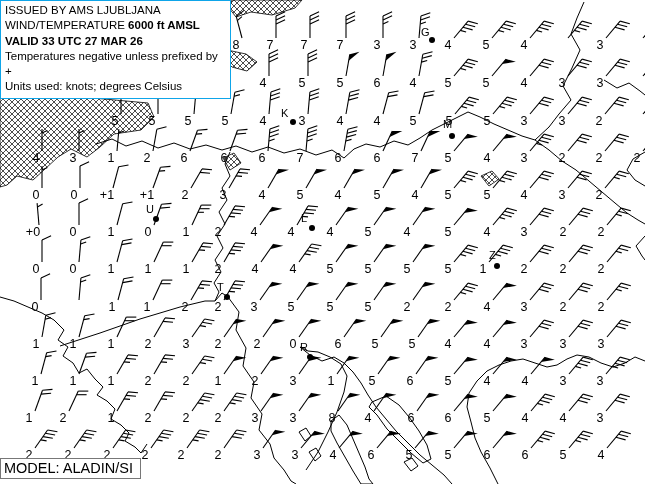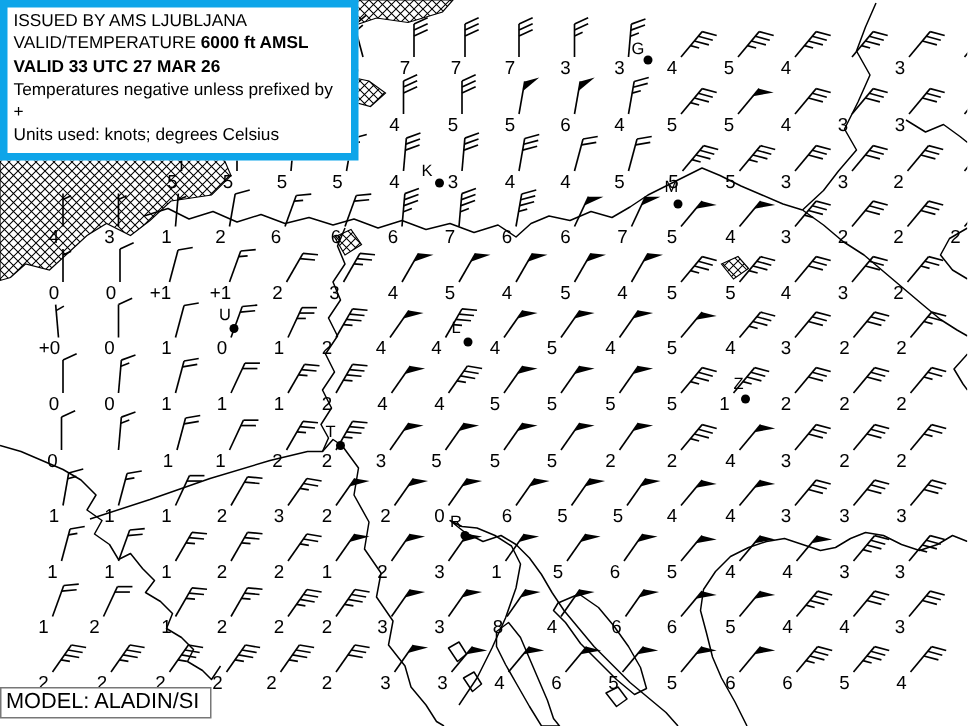--- a/index.html
+++ b/index.html
@@ -1,20 +1,20 @@
 <!DOCTYPE html>
 <html><head>
 <meta charset="utf-8">
 <style>
   html,body{margin:0;padding:0;background:#fff;}
   .stage{position:relative;width:645px;height:484px;background:#ffffff;overflow:hidden;
          font-family:"Liberation Sans",sans-serif;color:#000;}
   svg.map{position:absolute;left:0;top:0;z-index:1;}
   .header-box{position:absolute;left:0;top:0;width:220px;z-index:3;background:#ffffff;
-              border:5px solid #0ea5e9;padding:2px 5px 3px 4px;font-size:11.5px;line-height:15.3px;}
+              border:1px solid #0ea5e9;padding:2px 5px 3px 4px;font-size:11.5px;line-height:15.3px;}
   .header-box .b{font-weight:bold;}
   .model-box{position:absolute;left:0;top:458px;z-index:3;background:#ffffff;
              border:1px solid #777;padding:1px 7px 2px 3px;font-size:14.5px;display:inline-block;}
 </style>
 </head>
 <body>
 
 <div class="stage">
 
   <svg class="map" width="645" height="484" viewBox="0 0 645 484" xmlns="http://www.w3.org/2000/svg">
@@ -1195,21 +1195,21 @@
       <text x="217" y="291" font-size="11" font-family="&quot;Liberation Sans&quot;,sans-serif" fill="#000000">T</text>
       <circle cx="227" cy="297" r="3" fill="#000000"></circle>
       <text x="489" y="259" font-size="11" font-family="&quot;Liberation Sans&quot;,sans-serif" fill="#000000">Z</text>
       <circle cx="497" cy="266" r="3" fill="#000000"></circle>
       <text x="300" y="351" font-size="11" font-family="&quot;Liberation Sans&quot;,sans-serif" fill="#000000">R</text>
       <circle cx="310" cy="357" r="3" fill="#000000"></circle>
     </svg>
 
   <div class="header-box">
     <div>ISSUED BY AMS LJUBLJANA</div>
-    <div><span>VALID/TEMPERATURE </span><span class="b">6000 ft AMSL</span></div>
+    <div><span>WIND/TEMPERATURE </span><span class="b">6000 ft AMSL</span></div>
     <div class="b">VALID 33 UTC 27 MAR 26</div>
     <div>Temperatures negative unless prefixed by +</div>
     <div>Units used: knots; degrees Celsius</div>
   </div>
 
   <div class="model-box">MODEL: ALADIN/SI</div>
 
 </div>
 
 </body></html>

